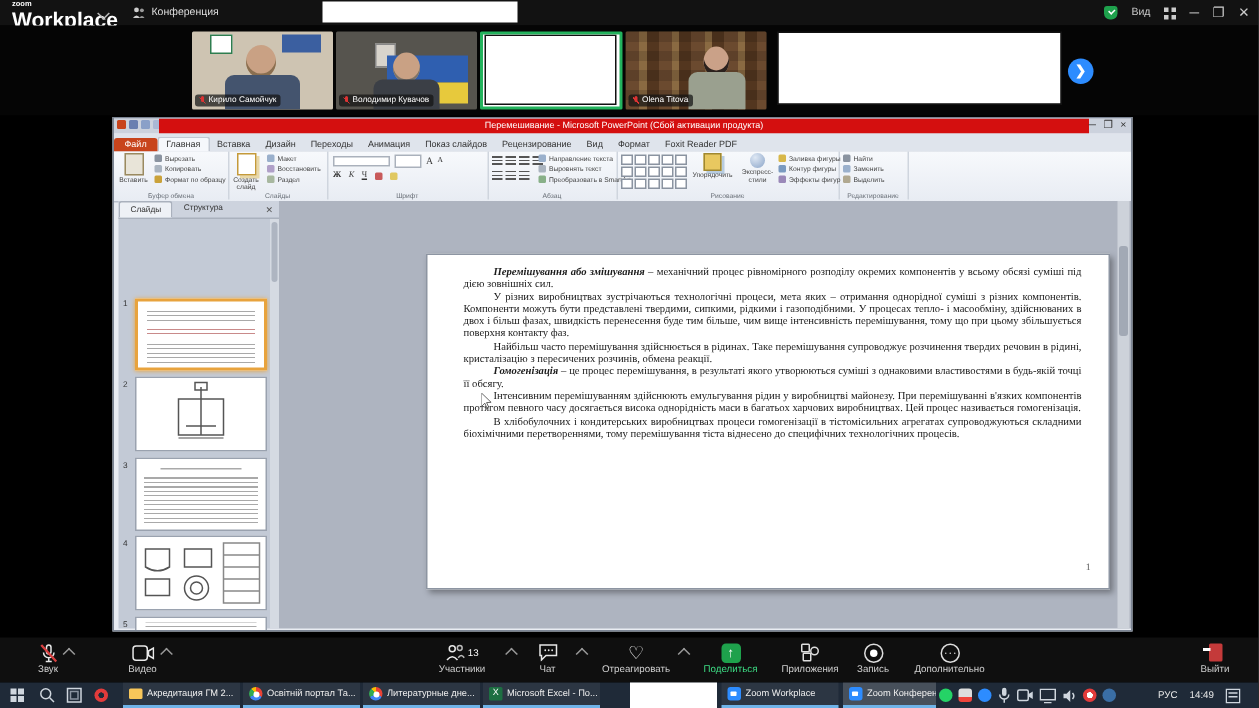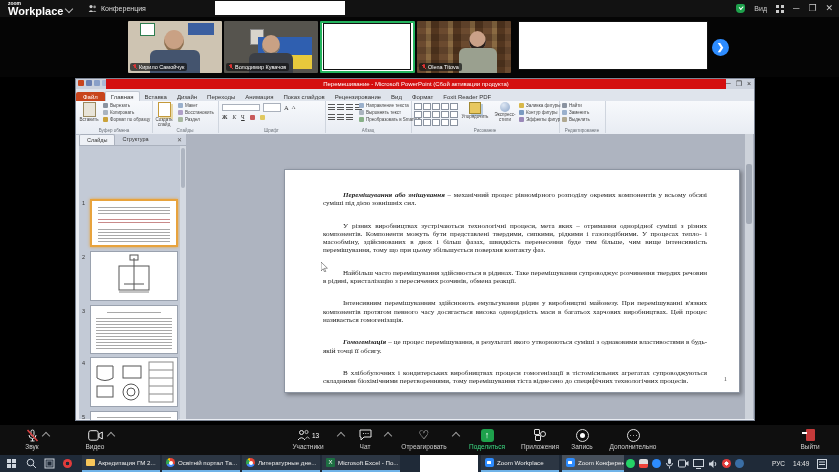--- a/index.html
+++ b/index.html
@@ -4,21 +4,21 @@
 <style>
   html,body{margin:0;padding:0;background:#000;}
   #root{position:relative;width:839px;height:472px;background:#000;overflow:hidden;
         font-family:"Liberation Sans",sans-serif;-webkit-font-smoothing:antialiased;}
   .abs{position:absolute;}
 
   
   #topbar{left:0;top:0;width:839px;height:17px;background:#121212;color:#e8e8e8;}
   .logo-wrap{left:8px;top:1px;line-height:1;color:#fff;}
   .logo-top{font-size:5px;font-weight:bold;display:block;}
-  .logo-bottom{font-size:11px;font-weight:bold;display:block;}
+  .logo-bottom{font-size:14px;font-weight:bold;display:block;}
   .chev-down{left:66px;top:6px;width:5px;height:5px;border-right:1px solid #bbb;border-bottom:1px solid #bbb;transform:rotate(45deg);}
   .meeting-tab{left:88px;top:2px;height:13px;display:flex;align-items:center;gap:4px;font-size:7px;color:#ddd;}
   .redact{background:#fff;}
   .tb-right{right:6px;top:0;height:17px;display:flex;align-items:center;gap:9px;font-size:7px;color:#ccc;}
   .shield{width:9px;height:9px;background:#1ea14c;border-radius:2px 2px 4px 4px;position:relative;}
   .shield:after{content:"";position:absolute;left:2.5px;top:2px;width:3px;height:1.5px;border-left:1.5px solid #fff;border-bottom:1.5px solid #fff;transform:rotate(-45deg);}
   .grid-ic{width:8px;height:8px;background:
      linear-gradient(#ccc,#ccc) 0 0/3px 3px no-repeat,
      linear-gradient(#ccc,#ccc) 5px 0/3px 3px no-repeat,
      linear-gradient(#ccc,#ccc) 0 5px/3px 3px no-repeat,
@@ -81,21 +81,21 @@
   .pane-scroll i{position:absolute;left:1px;top:2px;width:4px;height:40px;background:#aeb5c1;border-radius:2px;}
 
   
   #mainarea{left:110px;top:55px;width:568px;height:285px;background:#aeb4c0;}
   .main-scroll{position:absolute;right:1px;top:0;width:8px;height:285px;background:#cdd2da;}
   .main-scroll i{position:absolute;left:1px;top:30px;width:6px;height:60px;background:#a2a9b5;border-radius:2px;}
   #slide{position:absolute;left:98px;top:35px;width:454px;height:222px;background:#fff;border:1px solid #8d95a2;
      box-shadow:2px 2px 4px rgba(0,0,0,.35);}
   #slide-text{position:absolute;left:24px;top:7px;width:412px;font-family:"Liberation Serif",serif;
      font-size:7.1px;line-height:8.3px;color:#1a1a1a;text-align:justify;}
-  #slide-text p{margin:14px;text-indent:20px;}
+  #slide-text p{margin:0;text-indent:20px;}
   .lead{font-weight:bold;font-style:italic;}
   #pagenum{position:absolute;right:12px;bottom:10px;font-size:6.5px;color:#555;font-family:"Liberation Serif",serif;}
   #cursor{left:135px;top:128px;width:7px;height:10px;}
 
   
   #ztoolbar{left:0;top:425px;width:839px;height:30px;background:#0f0f0f;color:#d6d6d6;}
   .zt-item{top:3px;width:54px;text-align:center;}
   .zt-ic{height:14px;display:flex;align-items:center;justify-content:center;}
   .zt-label{font-size:6.5px;color:#cfcfcf;margin-top:1px;white-space:nowrap;}
   .zt-chev{position:absolute;top:8px;width:5px;height:5px;border-right:1px solid #9a9a9a;border-bottom:1px solid #9a9a9a;transform:rotate(-135deg);}
@@ -436,22 +436,22 @@
           <i></i>
         </div>
     </div>
 
     <div id="mainarea" class="abs">
       <div id="slide">
         <div id="slide-text">
           <p><span class="lead">Перемішування або змішування</span><span> – механічний процес рівномірного розподілу окремих компонентів у всьому обсязі суміші під дією зовнішніх сил.</span></p>
           <p><span class="lead"></span><span>У різних виробництвах зустрічаються технологічні процеси, мета яких – отримання однорідної суміші з різних компонентів. Компоненти можуть бути представлені твердими, сипкими, рідкими і газоподібними. У процесах тепло- і масообміну, здійснюваних в двох і більш фазах, швидкість перенесення буде тим більше, чим вище інтенсивність перемішування, тому що при цьому збільшується поверхня контакту фаз.</span></p>
           <p><span class="lead"></span><span>Найбільш часто перемішування здійснюється в рідинах. Таке перемішування супроводжує розчинення твердих речовин в рідині, кристалізацію з пересичених розчинів, обмена реакції.</span></p>
+          <p><span class="lead">Гомогенізація</span><span> – це процес перемішування, в результаті якого утворюються суміші з однаковими властивостями в будь-якій точці її обсягу.</span></p>
           <p><span class="lead"></span><span>Інтенсивним перемішуванням здійснюють емульгування рідин у виробництві майонезу. При перемішуванні в'язких компонентів протягом певного часу досягається висока однорідність маси в багатьох харчових виробництвах. Цей процес називається гомогенізація.</span></p>
-          <p><span class="lead">Гомогенізація</span><span> – це процес перемішування, в результаті якого утворюються суміші з однаковими властивостями в будь-якій точці її обсягу.</span></p>
           <p><span class="lead"></span><span>В хлібобулочних і кондитерських виробництвах процеси гомогенізації в тістомісильних агрегатах супроводжуються складними біохімічними перетвореннями, тому перемішування тіста віднесено до специфічних технологічних процесів.</span></p>
         </div>
         <span id="pagenum">1</span>
       </div>
       <div class="main-scroll">
           <i></i>
         </div>
       <svg id="cursor" class="abs" viewBox="0 0 7 10">
         <path d="M0 0 L0 9 L2.2 6.8 L3.6 10 L4.8 9.4 L3.4 6.4 L6.4 6.2 Z" fill="#fff" stroke="#333" stroke-width="0.5"></path>
       </svg>

